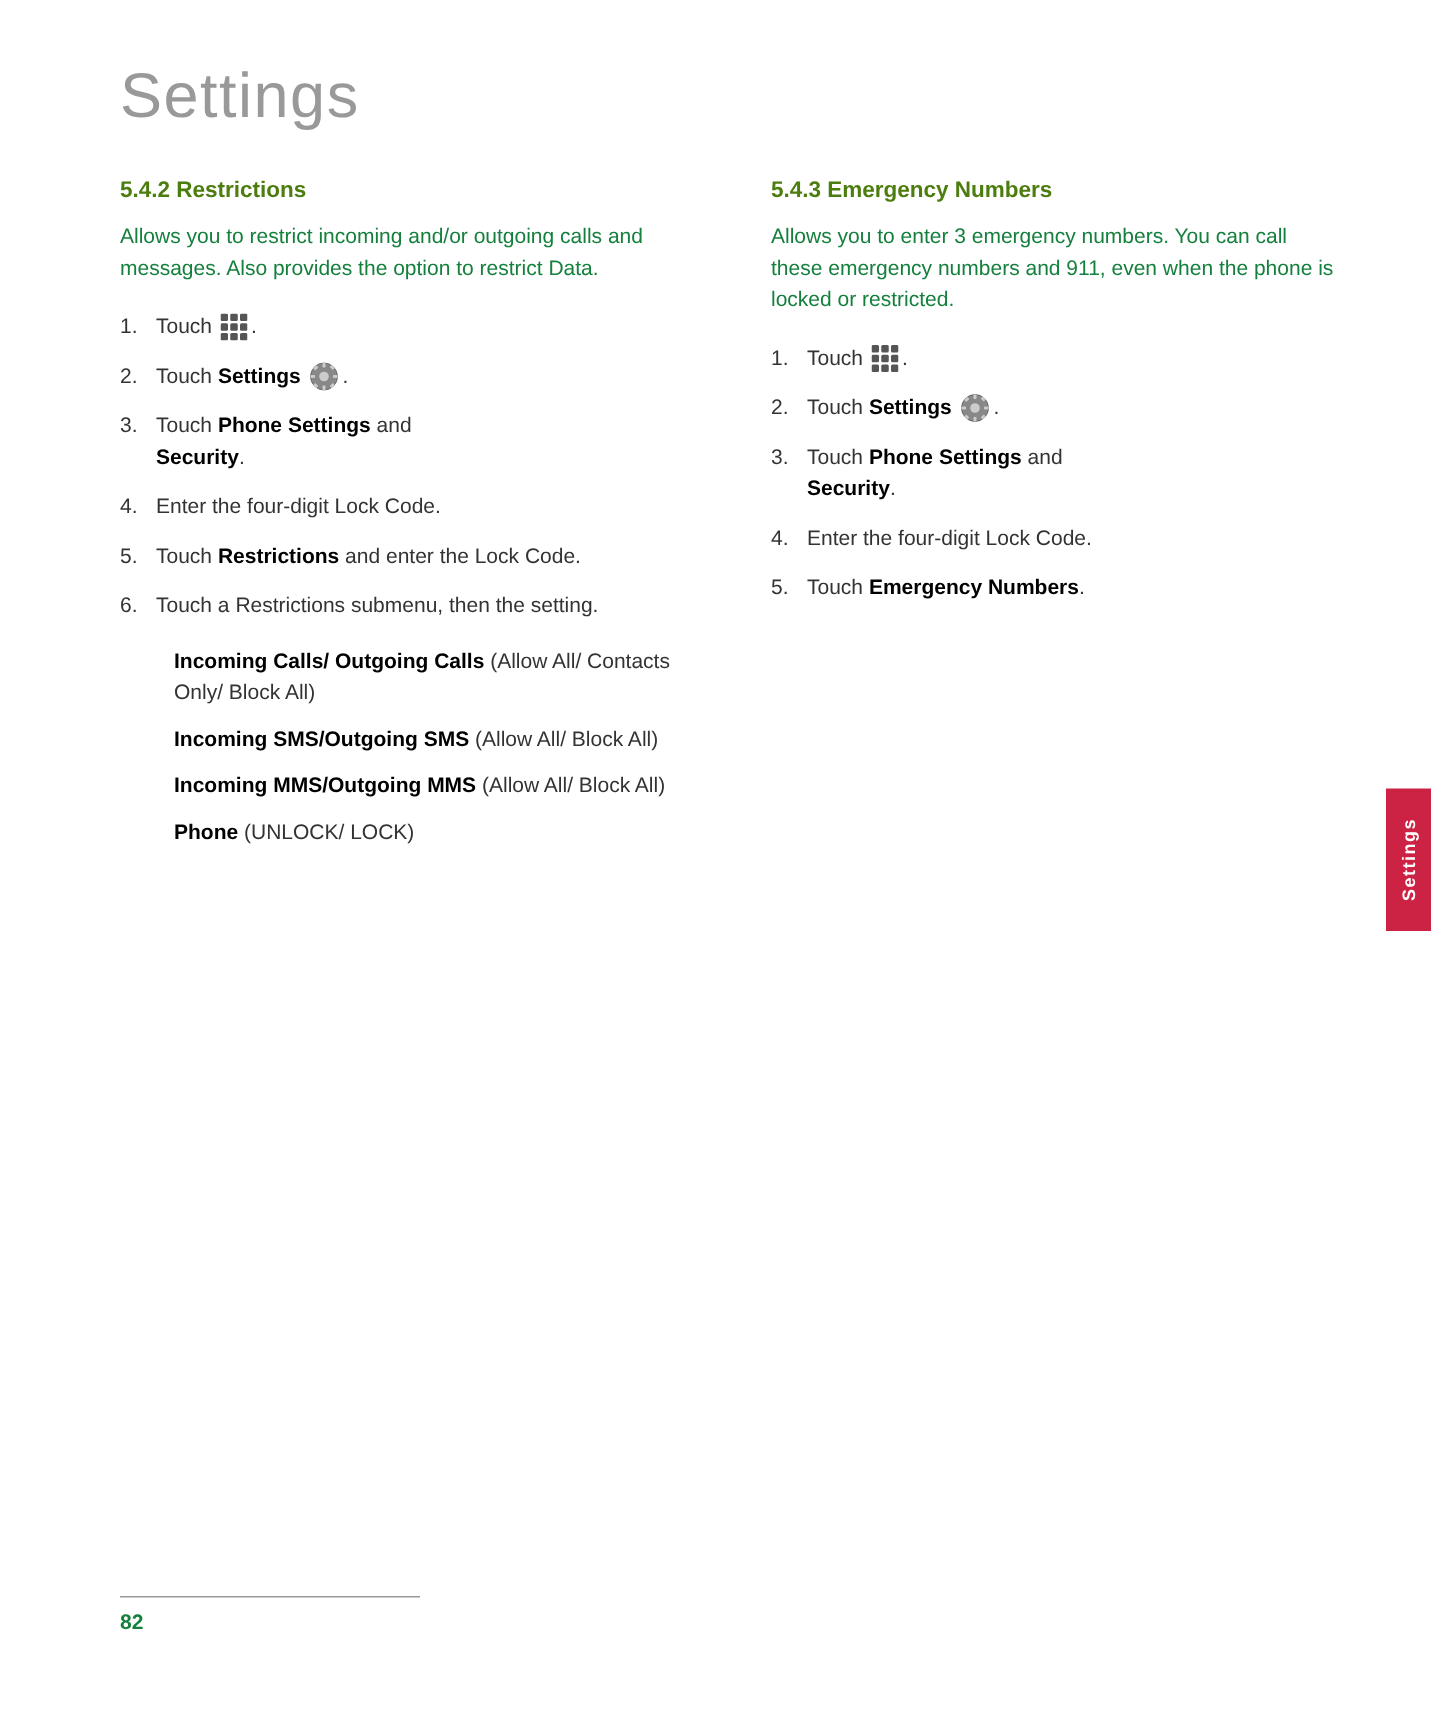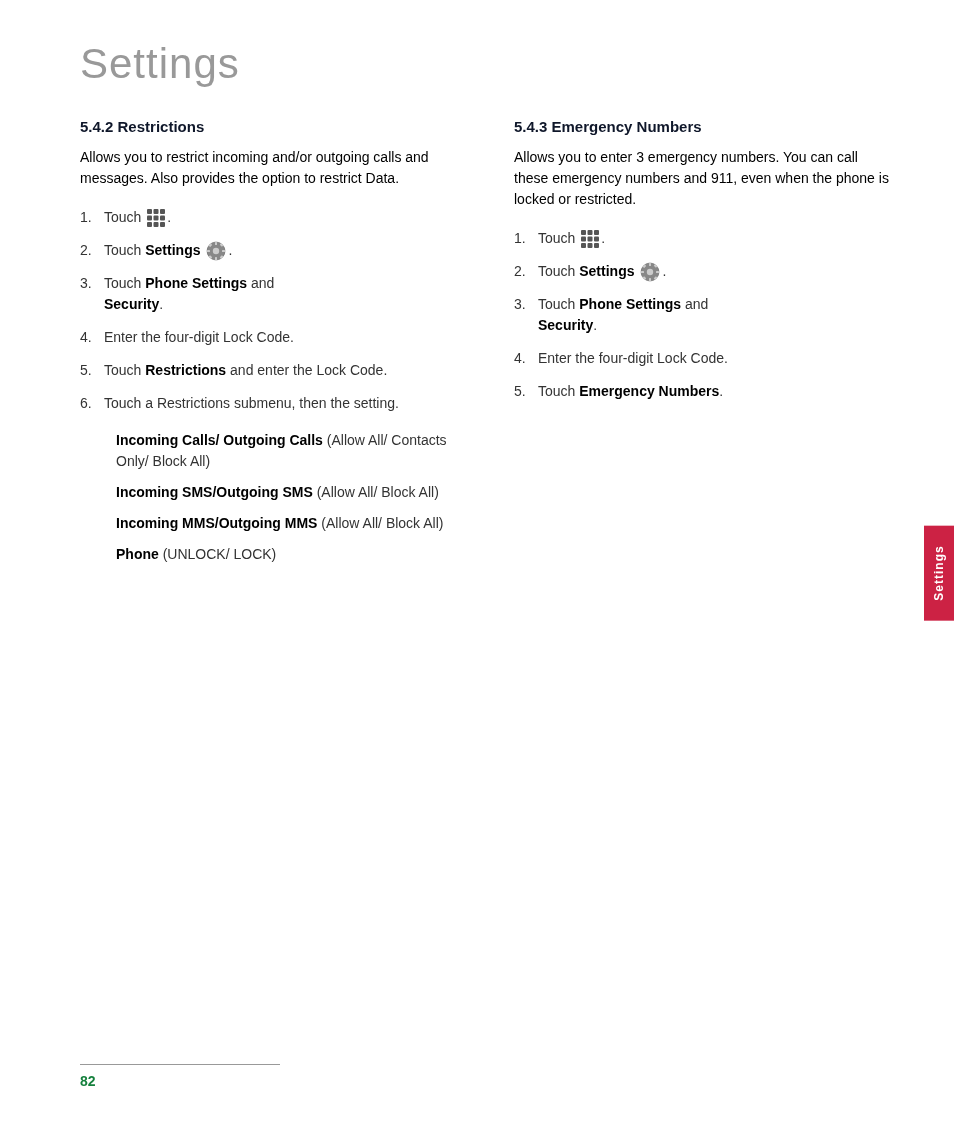--- a/index.html
+++ b/index.html
@@ -37,27 +37,27 @@
     }
 
     .right-column {
       flex: 1;
       max-width: 380px;
     }
 
     .section-title {
       font-size: 15px;
       font-weight: bold;
-      color: #0f172a;
+      color: #4d7c0f;
       margin-bottom: 12px;
     }
 
     .section-description {
       font-size: 14px;
-      color: #000000;
+      color: #15803d;
       line-height: 1.5;
       margin-bottom: 18px;
     }
 
     .steps-list {
       list-style: none;
       padding: 0;
     }
 
     .step-item {

